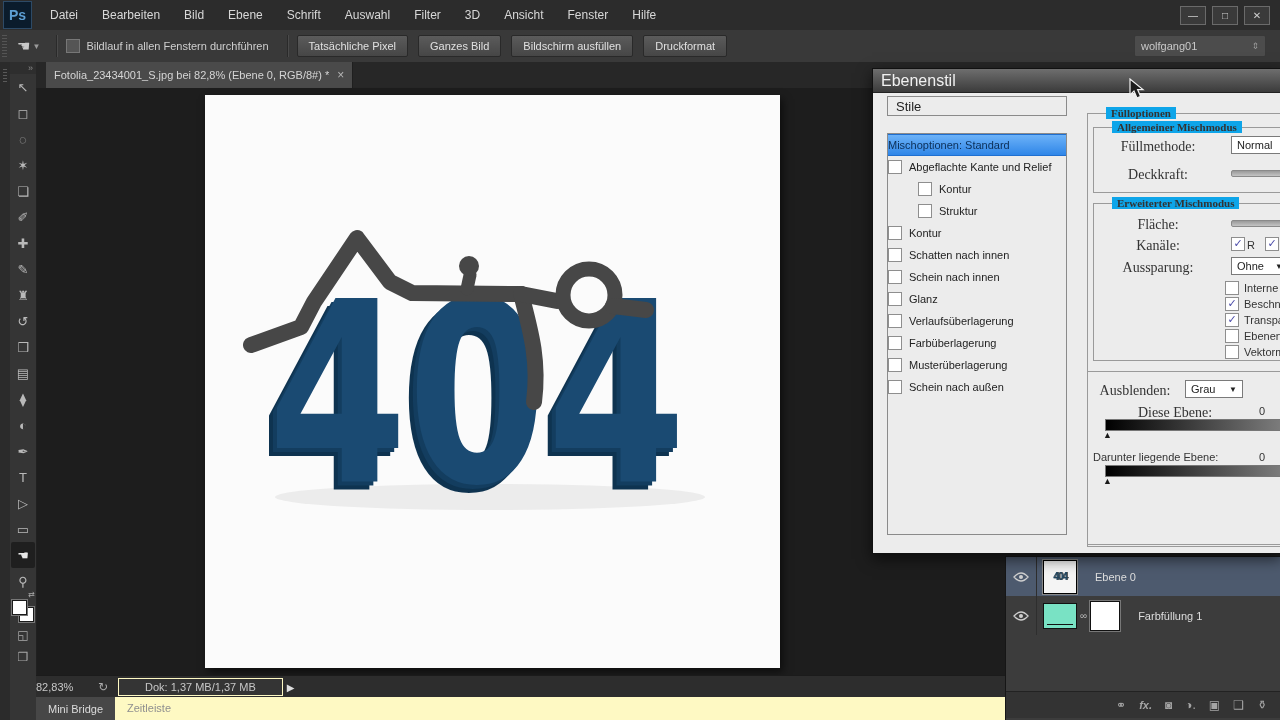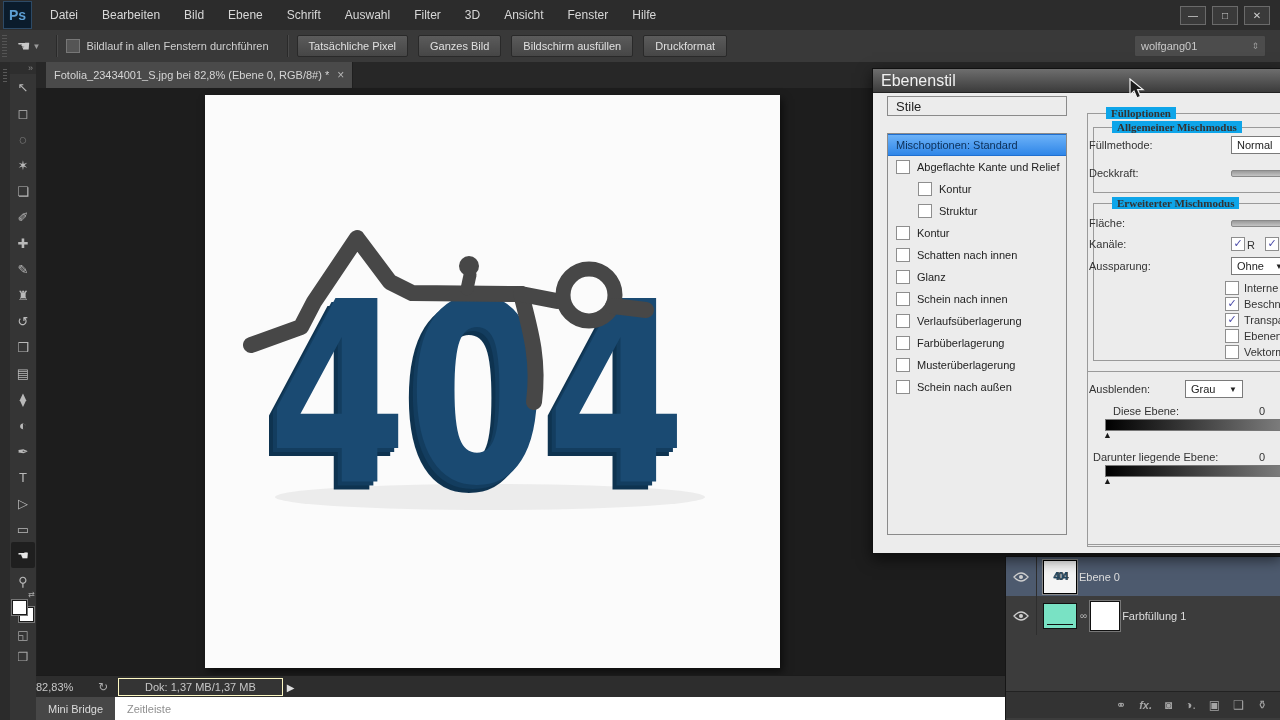--- a/index.html
+++ b/index.html
@@ -63,69 +63,69 @@
   #canvas{left:205px;top:95px;width:575px;height:573px;background:#fbfbfb;
           box-shadow:3px 4px 8px rgba(0,0,0,.55);}
 
   
   #statusbar{left:36px;top:675px;width:969px;height:22px;background:#2d2d2d;border-top:1px solid #1b1b1b;
              display:flex;align-items:center;color:#c7c7c7;font-size:11px;}
   #zoom-field{width:52px;}
   #sync-icon{color:#aaa;margin:0 10px;font-size:12px;}
   #doc-info{background:#343434;border:1px solid #fef9c3;padding:2px 26px;margin-right:4px;}
   #status-flyout{color:#ddd;font-size:10px;}
-  #bottomtabs{left:36px;top:697px;width:969px;height:23px;background:#ffffff;display:flex;align-items:flex-end;}
+  #bottomtabs{left:36px;top:697px;width:969px;height:23px;background:#fef9c3;display:flex;align-items:flex-start;}
   .btab{font-size:11px;color:#8f8f8f;padding:5px 12px;}
   .btab.active{background:#474747;color:#dcdcdc;height:100%;box-sizing:border-box;display:flex;align-items:center;}
 
   
   #layers{left:1005px;top:556px;width:275px;height:164px;background:#3c3c3c;border-left:1px solid #161616;
           border-top:1px solid #161616;}
   .lrow{position:absolute;left:0;width:275px;height:39px;display:flex;align-items:center;}
   .lrow.sel{background:#4d5a6e;}
   .eyebox{width:30px;height:39px;border-right:1px solid #2e2e2e;display:flex;align-items:center;justify-content:center;}
   .thumb404{width:32px;height:32px;background:#f4f4f4;border:1px solid #000;outline:1px solid #888;
             margin-left:6px;display:flex;align-items:center;justify-content:center;
             color:#20455f;font-weight:bold;font-size:10px;letter-spacing:-1px;
             text-shadow:1px 0 0 #444;}
   .thumbfill{width:32px;height:24px;background:#79e2c4;border:1px solid #111;margin-left:6px;position:relative;}
   .thumbfill:after{content:"";position:absolute;left:3px;right:3px;bottom:3px;height:1px;background:#111;}
   .chain{color:#b5b5b5;font-size:10px;margin:0 3px;}
   .thumbmask{width:28px;height:28px;background:#fff;border:1px solid #111;outline:1px solid #777;}
-  .lname{color:#dedede;font-size:11px;margin-left:2px;}
+  .lname{color:#dedede;font-size:11px;margin-left:18px;}
   #layers-footer{position:absolute;left:0;top:134px;width:275px;height:27px;background:#333;
             border-top:1px solid #222;display:flex;align-items:center;justify-content:flex-end;
             gap:13px;padding-right:14px;box-sizing:border-box;}
   .ficon{color:#a5a5a5;font-size:12px;}
   .ficon.fx{font-style:italic;font-weight:bold;font-size:11px;}
 
   
   #dialog{left:872px;top:68px;width:408px;height:484px;background:#ececec;border:1px solid #111;
           box-shadow:0 5px 14px rgba(0,0,0,.6);overflow:hidden;}
   #dialog-title{height:23px;background:linear-gradient(#6e6e6e,#3b3b3b);color:#f0f0f0;font-size:16px;
           display:flex;align-items:center;padding-left:8px;border-bottom:1px solid #222;}
   #styles-header{position:absolute;left:14px;top:27px;width:180px;height:20px;border:1px solid #8a8a8a;
           font-size:13px;color:#222;display:flex;align-items:center;padding-left:8px;box-sizing:border-box;}
   #styles-list{position:absolute;left:14px;top:64px;width:180px;height:402px;border:1px solid #8a8a8a;
           box-sizing:border-box;overflow:hidden;}
-  .style-item{height:22px;display:flex;align-items:center;font-size:11px;color:#222;padding-left:8px;}
+  .style-item{height:22px;display:flex;align-items:center;font-size:11px;color:#222;padding-left:0;}
   .style-item.sel{background:linear-gradient(#6cb2f8,#2f86e8);border-top:1px solid #1f6fd0;
           border-bottom:1px solid #1f6fd0;color:#0c2f57;box-sizing:border-box;}
   .cb{width:12px;height:12px;background:#fff;border:1px solid #8e8e8e;display:inline-flex;
       align-items:center;justify-content:center;font-size:11px;color:#4a4aa8;flex:none;}
   .cb.checked:after{content:"✓";margin-top:-2px;}
   .style-item .cb{margin-right:7px;}
   .style-item.indent{padding-left:30px;}
 
   #rightpanel{position:absolute;left:206px;top:36px;width:210px;height:448px;}
   .group{position:absolute;border:1px solid #9a9a9a;border-right:none;}
   .grouplabel{position:absolute;top:-7px;left:18px;background:#0ea5e9;padding:0 5px;
       font-size:11px;font-weight:bold;color:#333;white-space:nowrap;font-family:Liberation Serif, serif;}
   .frow{position:absolute;font-size:11px;color:#333;white-space:nowrap;}
-  .rlabel{position:absolute;text-align:left;font-size:11px;color:#333;white-space:nowrap;}
+  .rlabel{position:absolute;text-align:center;font-size:14px;color:#333;white-space:nowrap;font-family:Liberation Serif, serif;}
   .sel-field{position:absolute;background:#fff;border:1px solid #7a7a7a;height:18px;font-size:11px;
       color:#222;display:flex;align-items:center;padding:0 5px;box-sizing:border-box;}
   .sel-field .arr{margin-left:auto;font-size:8px;color:#222;}
   .track{position:absolute;height:5px;background:linear-gradient(#9a9a9a,#c4c4c4);
       border:1px solid #8a8a8a;border-radius:2px;}
   .gbar{position:absolute;height:10px;background:linear-gradient(to right,#000,#fff);border:1px solid #777;}
   .gmark{position:absolute;font-size:9px;color:#1a1a1a;}
   .cbrow{position:absolute;display:flex;align-items:center;font-size:11px;color:#333;white-space:nowrap;}
   .cbrow .cb{margin-right:5px;}
 
@@ -302,25 +302,25 @@
       <div class="style-item">
         <span class="cb"></span>
         <span>Kontur</span>
       </div>
       <div class="style-item">
         <span class="cb"></span>
         <span>Schatten nach innen</span>
       </div>
       <div class="style-item">
         <span class="cb"></span>
+        <span>Schein nach innen</span>
+      </div>
+      <div class="style-item">
+        <span class="cb"></span>
         <span>Glanz</span>
-      </div>
-      <div class="style-item">
-        <span class="cb"></span>
-        <span>Schein nach innen</span>
       </div>
       <div class="style-item">
         <span class="cb"></span>
         <span>Verlaufsüberlagerung</span>
       </div>
       <div class="style-item">
         <span class="cb"></span>
         <span>Farbüberlagerung</span>
       </div>
       <div class="style-item">

